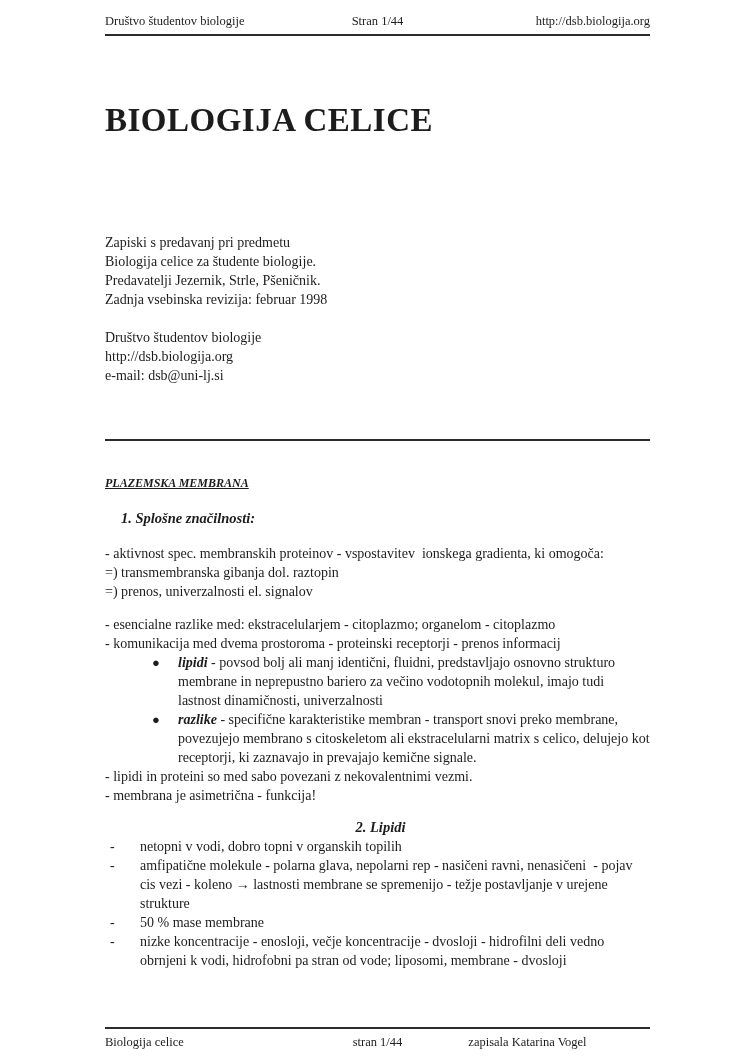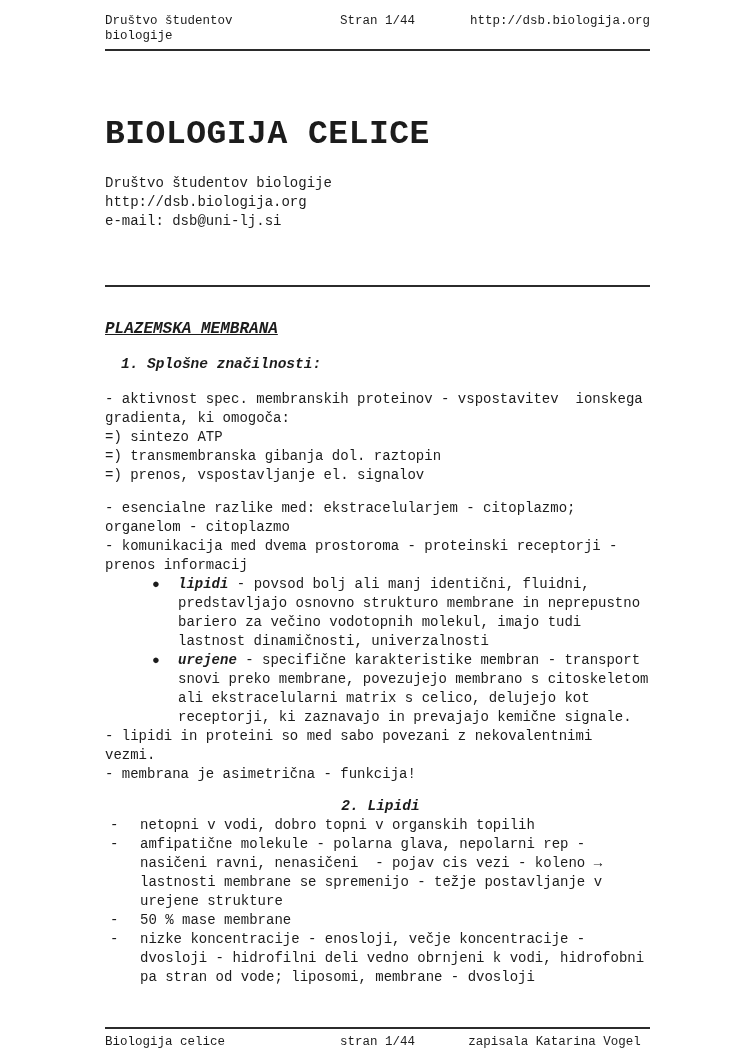--- a/index.html
+++ b/index.html
@@ -2,21 +2,21 @@
 <html><head>
 <meta charset="utf-8">
 <style>
   html, body { margin: 0; padding: 0; background: #ffffff; }
   .page {
     position: relative;
     width: 750px;
     height: 1061px;
     background: #ffffff;
     overflow: hidden;
-    font-family: Liberation Mono, monospace;
+    font-family: Liberation Serif, serif;
     color: #1c1c1c;
   }
   .page-header {
     display: flex;
     margin: 0 100px 0 105px;
     padding: 14px 0 5px 0;
     border-bottom: 2px solid #2b2b2b;
     font-size: 12.5px;
     line-height: 15px;
   }
@@ -39,21 +39,21 @@
   .para-2 { margin-top: 19px; }
 
   .rule {
     margin-top: 54px;
     height: 2px;
     background: #2b2b2b;
   }
 
   h2.section-heading {
     margin: 33px 12px 0 0;
-    font-size: 16px;
+    font-size: 12px;
     line-height: 19px;
     font-weight: bold;
     font-style: italic;
     text-decoration: underline;
     display: inline-block;
   }
   h3.sub-heading {
     margin: 16px;
     font-size: 14.5px;
     line-height: 19px;
@@ -107,53 +107,58 @@
   <header class="page-header">
     <span class="h-left">Društvo študentov biologije</span>
     <span class="h-center">Stran 1/44</span>
     <span class="h-right">http://dsb.biologija.org</span>
   </header>
 
   <div class="content">
 
     <h1 class="doc-title">BIOLOGIJA CELICE</h1>
 
+    <div class="para para-1">
+      <div class="line">Zapiski s predavanj pri predmetu</div>
+      <div class="line">Biologija celice za študente biologije.</div>
+      <div class="line">Predavatelji Jezernik, Strle, Pšeničnik.</div>
+      <div class="line">Zadnja vsebinska revizija: februar 1998</div>
+    </div>
 
     <div class="para para-2">
       <div class="line">Društvo študentov biologije</div>
       <div class="line">http://dsb.biologija.org</div>
       <div class="line">e-mail: dsb@uni-lj.si</div>
     </div>
 
     <div class="rule"></div>
 
     <h2 class="section-heading">PLAZEMSKA MEMBRANA</h2>
 
     <h3 class="sub-heading">1. Splošne značilnosti:</h3>
 
     <div class="block-a">
       <div class="line">- aktivnost spec. membranskih proteinov - vspostavitev  ionskega gradienta, ki omogoča:</div>
-      <div class="line">=) sintezo ATP</div>
       <div class="line">=) transmembranska gibanja dol. raztopin</div>
-      <div class="line">=) prenos, vspostavljanje el. signalov</div>
+      <div class="line">=) prenos, univerzalnosti el. signalov</div>
     </div>
 
     <div class="block-b">
       <div class="line">- esencialne razlike med: ekstracelularjem - citoplazmo; organelom - citoplazmo</div>
       <div class="line">- komunikacija med dvema prostoroma - proteinski receptorji - prenos informacij</div>
     </div>
 
     <div class="bullet-list">
       <div class="bullet-item">
         <span class="bullet-marker">●</span>
         <span class="bullet-text"><span class="term">lipidi</span><span> - povsod bolj ali manj identični, fluidni, predstavljajo osnovno strukturo membrane in neprepustno bariero za večino vodotopnih molekul, imajo tudi lastnost dinamičnosti, univerzalnosti</span></span>
       </div>
       <div class="bullet-item">
         <span class="bullet-marker">●</span>
-        <span class="bullet-text"><span class="term">urejene</span><span> - specifične karakteristike membran - transport snovi preko membrane, povezujejo membrano s citoskeletom ali ekstracelularni matrix s celico, delujejo kot receptorji, ki zaznavajo in prevajajo kemične signale.</span></span>
+        <span class="bullet-text"><span class="term">razlike</span><span> - specifične karakteristike membran - transport snovi preko membrane, povezujejo membrano s citoskeletom ali ekstracelularni matrix s celico, delujejo kot receptorji, ki zaznavajo in prevajajo kemične signale.</span></span>
       </div>
     </div>
 
     <div class="block-c">
       <div class="line">- lipidi in proteini so med sabo povezani z nekovalentnimi vezmi.</div>
       <div class="line">- membrana je asimetrična - funkcija!</div>
     </div>
 
     <h3 class="sub-heading sub-heading-2">2. Lipidi</h3>
 

